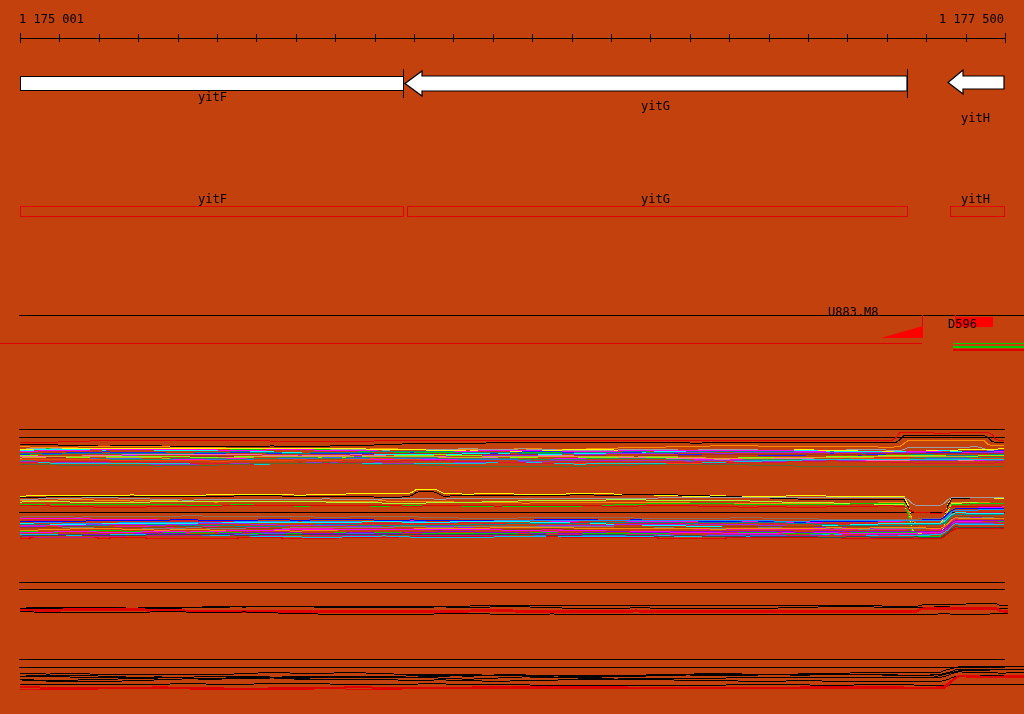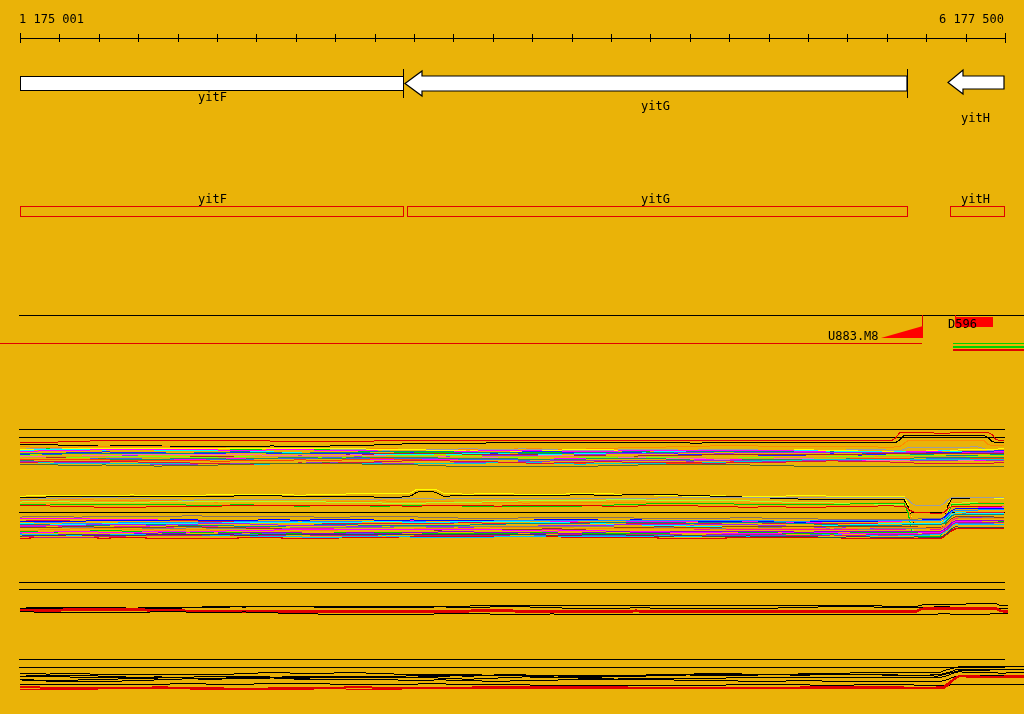--- a/index.html
+++ b/index.html
@@ -1,16 +1,16 @@
 <!DOCTYPE html>
 <html><head>
 <meta charset="utf-8">
 <style>
   html,body{margin:0;padding:0;background:#fff;}
-  #stage{position:relative;width:1024px;height:714px;background:#eab308;overflow:hidden;
+  #stage{position:relative;width:1024px;height:714px;background:#c2410c;overflow:hidden;
          font-family:"DejaVu Sans Mono",monospace;}
   #gfx{position:absolute;left:0;top:0;}
   .lbl{position:absolute;font:12px "DejaVu Sans Mono",monospace;color:#000;
        white-space:pre;line-height:13px;}
 </style>
 </head>
 <body>
 
 <div id="stage">
 
@@ -124,26 +124,26 @@
       <path d="M 20 676.5 L 24 676.5 L 28 676.5 L 32 676.5 L 36 676.5 L 40 676.5 L 44 676.5 L 48 676.5 L 52 676.5 L 56 676.5 L 60 676.5 L 64 676.5 L 68 676.5 L 72 677.5 L 76 677.5 L 80 677.5 L 84 677.5 L 88 677.5 L 92 677.5 L 96 677.5 L 100 677.5 L 104 677.5 L 108 677.5 L 112 677.5 L 116 677.5 L 120 677.5 L 124 677.5 L 128 677.5 L 132 677.5 L 136 677.5 L 140 677.5 L 144 677.5 L 148 677.5 L 152 677.5 L 156 676.5 L 160 676.5 L 164 677.5 L 168 677.5 L 172 677.5 L 176 677.5 L 180 677.5 L 184 677.5 L 188 678.5 L 192 678.5 L 196 678.5 L 200 678.5 L 204 678.5 L 208 678.5 L 212 678.5 L 216 678.5 L 220 678.5 L 224 678.5 L 228 677.5 L 232 677.5 L 236 677.5 L 240 677.5 L 244 677.5 L 248 677.5 L 252 677.5 L 256 677.5 L 260 677.5 L 264 677.5 L 268 677.5 L 272 677.5 L 276 677.5 L 280 677.5 L 284 677.5 L 288 677.5 L 292 678.5 L 296 678.5 L 300 678.5 L 304 678.5 L 308 678.5 L 312 677.5 L 316 677.5 L 320 677.5 L 324 677.5 L 328 677.5 L 332 677.5 L 336 677.5 L 340 677.5 L 344 677.5 L 348 677.5 L 352 677.5 L 356 677.5 L 360 677.5 L 364 677.5 L 368 677.5 L 372 677.5 L 376 677.5 L 380 677.5 L 384 677.5 L 388 677.5 L 392 677.5 L 396 677.5 L 400 677.5 L 404 677.5 L 408 677.5 L 412 677.5 L 416 677.5 L 420 676.5 L 424 676.5 L 428 676.5 L 432 676.5 L 436 676.5 L 440 676.5 L 444 676.5 L 448 676.5 L 452 675.5 L 456 675.5 L 460 675.5 L 464 675.5 L 468 675.5 L 472 675.5 L 476 675.5 L 480 675.5 L 484 675.5 L 488 675.5 L 492 675.5 L 496 674.5 L 500 674.5 L 504 674.5 L 508 674.5 L 512 674.5 L 516 674.5 L 520 674.5 L 524 674.5 L 528 675.5 L 532 675.5 L 536 675.5 L 540 675.5 L 544 675.5 L 548 675.5 L 552 675.5 L 556 675.5 L 560 675.5 L 564 675.5 L 568 675.5 L 572 675.5 L 576 675.5 L 580 675.5 L 584 675.5 L 588 675.5 L 592 675.5 L 596 675.5 L 600 675.5 L 604 675.5 L 608 676.5 L 612 675.5 L 616 675.5 L 620 675.5 L 624 675.5 L 628 675.5 L 632 675.5 L 636 675.5 L 640 675.5 L 644 675.5 L 648 675.5 L 652 675.5 L 656 674.5 L 660 674.5 L 664 674.5 L 668 674.5 L 672 674.5 L 676 674.5 L 680 674.5 L 684 674.5 L 688 674.5 L 692 674.5 L 696 673.5 L 700 673.5 L 704 673.5 L 708 673.5 L 712 673.5 L 716 673.5 L 720 673.5 L 724 673.5 L 728 673.5 L 732 673.5 L 736 673.5 L 740 673.5 L 744 674.5 L 748 674.5 L 752 674.5 L 756 674.5 L 760 674.5 L 764 674.5 L 768 674.5 L 772 674.5 L 776 674.5 L 780 674.5 L 784 674.5 L 788 674.5 L 792 674.5 L 796 674.5 L 800 673.5 L 804 673.5 L 808 673.5 L 812 673.5 L 816 673.5 L 820 673.5 L 824 673.5 L 828 673.5 L 832 673.5 L 836 673.5 L 840 673.5 L 844 673.5 L 848 673.5 L 852 672.5 L 856 672.5 L 860 672.5 L 864 672.5 L 868 672.5 L 872 672.5 L 876 672.5 L 880 672.5 L 884 672.5 L 888 672.5 L 892 672.5 L 896 672.5 L 900 672.5 L 904 672.5 L 908 672.5 L 912 672.5 L 916 672.5 L 920 672.5 L 924 672.5 L 928 672.5 L 932 672.5 L 936 672.5 L 940 672.5 L 944 670.5 L 948 669.5 L 952 668.5 L 956 667.5 L 960 666.5 L 964 666.5 L 968 666.5 L 972 666.5 L 976 666.5 L 980 666.5 L 984 666.5 L 988 666.5 L 992 666.5 L 996 666.5 L 1000 666.5 L 1004 666.5 L 1008 666.5 L 1012 666.5 L 1016 666.5 L 1020 666.5 L 1024 666.5" fill="none" stroke="#000000" stroke-width="1.1" shape-rendering="crispEdges"></path>
       <path d="M 20 676.5 L 24 676.5 L 28 675.5 L 32 675.5 L 36 675.5 L 40 675.5 L 44 675.5 L 48 675.5 L 52 675.5 L 56 675.5 L 60 675.5 L 64 675.5 L 68 675.5 L 72 675.5 L 76 675.5 L 80 675.5 L 84 675.5 L 88 675.5 L 92 675.5 L 96 675.5 L 100 676.5 L 104 676.5 L 108 676.5 L 112 676.5 L 116 676.5 L 120 676.5 L 124 676.5 L 128 677.5 L 132 677.5 L 136 677.5 L 140 677.5 L 144 677.5 L 148 677.5 L 152 677.5 L 156 677.5 L 160 677.5 L 164 677.5 L 168 677.5 L 172 677.5 L 176 677.5 L 180 677.5 L 184 677.5 L 188 677.5 L 192 677.5 L 196 676.5 L 200 676.5 L 204 676.5 L 208 676.5 L 212 676.5 L 216 676.5 L 220 676.5 L 224 676.5 L 228 676.5 L 232 676.5 L 236 676.5 L 240 676.5 L 244 676.5 L 248 676.5 L 252 676.5 L 256 676.5 L 260 676.5 L 264 676.5 L 268 676.5 L 272 677.5 L 276 677.5 L 280 677.5 L 284 677.5 L 288 677.5 L 292 677.5 L 296 677.5 L 300 677.5 L 304 677.5 L 308 677.5 L 312 676.5 L 316 676.5 L 320 676.5 L 324 676.5 L 328 676.5 L 332 676.5 L 336 676.5 L 340 676.5 L 344 676.5 L 348 677.5 L 352 677.5 L 356 677.5 L 360 677.5 L 364 677.5 L 368 677.5 L 372 677.5 L 376 677.5 L 380 677.5 L 384 677.5 L 388 677.5 L 392 677.5 L 396 677.5 L 400 677.5 L 404 677.5 L 408 677.5 L 412 677.5 L 416 677.5 L 420 677.5 L 424 677.5 L 428 677.5 L 432 677.5 L 436 677.5 L 440 678.5 L 444 678.5 L 448 678.5 L 452 678.5 L 456 678.5 L 460 678.5 L 464 679.5 L 468 679.5 L 472 679.5 L 476 678.5 L 480 678.5 L 484 678.5 L 488 678.5 L 492 678.5 L 496 678.5 L 500 677.5 L 504 677.5 L 508 677.5 L 512 677.5 L 516 677.5 L 520 677.5 L 524 676.5 L 528 676.5 L 532 677.5 L 536 677.5 L 540 677.5 L 544 677.5 L 548 677.5 L 552 677.5 L 556 677.5 L 560 677.5 L 564 677.5 L 568 677.5 L 572 677.5 L 576 677.5 L 580 677.5 L 584 677.5 L 588 677.5 L 592 677.5 L 596 677.5 L 600 677.5 L 604 676.5 L 608 676.5 L 612 676.5 L 616 676.5 L 620 676.5 L 624 676.5 L 628 676.5 L 632 676.5 L 636 676.5 L 640 676.5 L 644 676.5 L 648 675.5 L 652 675.5 L 656 675.5 L 660 675.5 L 664 675.5 L 668 675.5 L 672 675.5 L 676 675.5 L 680 675.5 L 684 675.5 L 688 674.5 L 692 674.5 L 696 674.5 L 700 674.5 L 704 674.5 L 708 674.5 L 712 674.5 L 716 674.5 L 720 674.5 L 724 674.5 L 728 674.5 L 732 674.5 L 736 674.5 L 740 674.5 L 744 674.5 L 748 674.5 L 752 674.5 L 756 674.5 L 760 674.5 L 764 674.5 L 768 674.5 L 772 674.5 L 776 674.5 L 780 674.5 L 784 674.5 L 788 674.5 L 792 674.5 L 796 674.5 L 800 674.5 L 804 674.5 L 808 674.5 L 812 674.5 L 816 674.5 L 820 674.5 L 824 674.5 L 828 674.5 L 832 674.5 L 836 674.5 L 840 674.5 L 844 674.5 L 848 674.5 L 852 674.5 L 856 674.5 L 860 674.5 L 864 674.5 L 868 674.5 L 872 674.5 L 876 674.5 L 880 674.5 L 884 674.5 L 888 674.5 L 892 674.5 L 896 674.5 L 900 675.5 L 904 675.5 L 908 675.5 L 912 675.5 L 916 675.5 L 920 675.5 L 924 675.5 L 928 675.5 L 932 674.5 L 936 674.5 L 940 674.5 L 944 673.5 L 948 672.5 L 952 671.5 L 956 669.5 L 960 669.5 L 964 669.5 L 968 669.5 L 972 669.5 L 976 669.5 L 980 669.5 L 984 669.5 L 988 669.5 L 992 669.5 L 996 669.5 L 1000 669.5 L 1004 669.5 L 1008 669.5 L 1012 669.5 L 1016 669.5 L 1020 669.5 L 1024 669.5" fill="none" stroke="#000000" stroke-width="1.1" shape-rendering="crispEdges"></path>
       <path d="M 20 679.5 L 24 679.5 L 28 679.5 L 32 679.5 L 36 680.5 L 40 680.5 L 44 680.5 L 48 680.5 L 52 680.5 L 56 680.5 L 60 680.5 L 64 680.5 L 68 680.5 L 72 680.5 L 76 680.5 L 80 679.5 L 84 679.5 L 88 679.5 L 92 679.5 L 96 679.5 L 100 679.5 L 104 679.5 L 108 679.5 L 112 679.5 L 116 679.5 L 120 678.5 L 124 678.5 L 128 678.5 L 132 678.5 L 136 678.5 L 140 678.5 L 144 678.5 L 148 678.5 L 152 678.5 L 156 678.5 L 160 677.5 L 164 677.5 L 168 677.5 L 172 677.5 L 176 677.5 L 180 677.5 L 184 677.5 L 188 677.5 L 192 677.5 L 196 676.5 L 200 676.5 L 204 676.5 L 208 676.5 L 212 676.5 L 216 676.5 L 220 676.5 L 224 676.5 L 228 676.5 L 232 676.5 L 236 676.5 L 240 676.5 L 244 676.5 L 248 676.5 L 252 676.5 L 256 676.5 L 260 676.5 L 264 677.5 L 268 677.5 L 272 677.5 L 276 677.5 L 280 677.5 L 284 676.5 L 288 676.5 L 292 676.5 L 296 676.5 L 300 676.5 L 304 676.5 L 308 676.5 L 312 676.5 L 316 676.5 L 320 676.5 L 324 676.5 L 328 676.5 L 332 676.5 L 336 676.5 L 340 676.5 L 344 676.5 L 348 676.5 L 352 676.5 L 356 676.5 L 360 676.5 L 364 676.5 L 368 676.5 L 372 676.5 L 376 676.5 L 380 676.5 L 384 676.5 L 388 676.5 L 392 676.5 L 396 676.5 L 400 676.5 L 404 676.5 L 408 675.5 L 412 675.5 L 416 675.5 L 420 675.5 L 424 675.5 L 428 675.5 L 432 675.5 L 436 675.5 L 440 675.5 L 444 675.5 L 448 675.5 L 452 675.5 L 456 675.5 L 460 675.5 L 464 676.5 L 468 676.5 L 472 676.5 L 476 675.5 L 480 675.5 L 484 675.5 L 488 675.5 L 492 675.5 L 496 675.5 L 500 675.5 L 504 675.5 L 508 675.5 L 512 675.5 L 516 675.5 L 520 675.5 L 524 676.5 L 528 676.5 L 532 676.5 L 536 676.5 L 540 676.5 L 544 676.5 L 548 676.5 L 552 676.5 L 556 677.5 L 560 677.5 L 564 677.5 L 568 677.5 L 572 677.5 L 576 677.5 L 580 678.5 L 584 678.5 L 588 678.5 L 592 678.5 L 596 678.5 L 600 678.5 L 604 678.5 L 608 678.5 L 612 678.5 L 616 679.5 L 620 679.5 L 624 679.5 L 628 679.5 L 632 679.5 L 636 679.5 L 640 679.5 L 644 679.5 L 648 679.5 L 652 679.5 L 656 679.5 L 660 679.5 L 664 679.5 L 668 679.5 L 672 679.5 L 676 680.5 L 680 680.5 L 684 680.5 L 688 680.5 L 692 680.5 L 696 680.5 L 700 680.5 L 704 680.5 L 708 680.5 L 712 680.5 L 716 680.5 L 720 680.5 L 724 680.5 L 728 680.5 L 732 680.5 L 736 680.5 L 740 681.5 L 744 681.5 L 748 681.5 L 752 681.5 L 756 681.5 L 760 681.5 L 764 681.5 L 768 681.5 L 772 681.5 L 776 681.5 L 780 681.5 L 784 681.5 L 788 680.5 L 792 680.5 L 796 680.5 L 800 680.5 L 804 680.5 L 808 680.5 L 812 680.5 L 816 680.5 L 820 680.5 L 824 681.5 L 828 681.5 L 832 681.5 L 836 681.5 L 840 681.5 L 844 681.5 L 848 681.5 L 852 681.5 L 856 681.5 L 860 681.5 L 864 681.5 L 868 681.5 L 872 681.5 L 876 681.5 L 880 681.5 L 884 681.5 L 888 681.5 L 892 681.5 L 896 681.5 L 900 681.5 L 904 681.5 L 908 681.5 L 912 681.5 L 916 681.5 L 920 681.5 L 924 681.5 L 928 681.5 L 932 681.5 L 936 681.5 L 940 681.5 L 944 680.5 L 948 679.5 L 952 677.5 L 956 676.5 L 960 676.5 L 964 676.5 L 968 676.5 L 972 676.5 L 976 676.5 L 980 675.5 L 984 675.5 L 988 675.5 L 992 675.5 L 996 675.5 L 1000 675.5 L 1004 675.5 L 1008 675.5 L 1012 675.5 L 1016 675.5 L 1020 675.5 L 1024 675.5" fill="none" stroke="#000000" stroke-width="1.1" shape-rendering="crispEdges"></path>
       <path d="M 20 679.5 L 24 680.5 L 28 680.5 L 32 680.5 L 36 680.5 L 40 680.5 L 44 680.5 L 48 681.5 L 52 681.5 L 56 681.5 L 60 681.5 L 64 681.5 L 68 681.5 L 72 681.5 L 76 681.5 L 80 681.5 L 84 681.5 L 88 681.5 L 92 681.5 L 96 681.5 L 100 681.5 L 104 681.5 L 108 681.5 L 112 681.5 L 116 681.5 L 120 681.5 L 124 680.5 L 128 680.5 L 132 680.5 L 136 680.5 L 140 680.5 L 144 680.5 L 148 680.5 L 152 680.5 L 156 679.5 L 160 679.5 L 164 679.5 L 168 679.5 L 172 679.5 L 176 679.5 L 180 679.5 L 184 678.5 L 188 678.5 L 192 678.5 L 196 678.5 L 200 679.5 L 204 679.5 L 208 679.5 L 212 679.5 L 216 679.5 L 220 679.5 L 224 678.5 L 228 678.5 L 232 678.5 L 236 678.5 L 240 678.5 L 244 678.5 L 248 678.5 L 252 678.5 L 256 678.5 L 260 678.5 L 264 678.5 L 268 678.5 L 272 677.5 L 276 678.5 L 280 678.5 L 284 678.5 L 288 678.5 L 292 678.5 L 296 679.5 L 300 679.5 L 304 679.5 L 308 679.5 L 312 679.5 L 316 679.5 L 320 679.5 L 324 679.5 L 328 679.5 L 332 679.5 L 336 679.5 L 340 679.5 L 344 679.5 L 348 679.5 L 352 679.5 L 356 679.5 L 360 679.5 L 364 679.5 L 368 679.5 L 372 679.5 L 376 679.5 L 380 679.5 L 384 679.5 L 388 679.5 L 392 679.5 L 396 679.5 L 400 680.5 L 404 680.5 L 408 680.5 L 412 680.5 L 416 680.5 L 420 680.5 L 424 680.5 L 428 680.5 L 432 680.5 L 436 679.5 L 440 679.5 L 444 679.5 L 448 680.5 L 452 680.5 L 456 680.5 L 460 680.5 L 464 680.5 L 468 680.5 L 472 680.5 L 476 680.5 L 480 680.5 L 484 681.5 L 488 681.5 L 492 681.5 L 496 681.5 L 500 681.5 L 504 681.5 L 508 681.5 L 512 680.5 L 516 680.5 L 520 680.5 L 524 680.5 L 528 680.5 L 532 680.5 L 536 680.5 L 540 680.5 L 544 680.5 L 548 680.5 L 552 680.5 L 556 680.5 L 560 679.5 L 564 679.5 L 568 679.5 L 572 679.5 L 576 679.5 L 580 679.5 L 584 679.5 L 588 679.5 L 592 679.5 L 596 679.5 L 600 679.5 L 604 679.5 L 608 679.5 L 612 679.5 L 616 679.5 L 620 678.5 L 624 678.5 L 628 678.5 L 632 678.5 L 636 678.5 L 640 678.5 L 644 678.5 L 648 678.5 L 652 678.5 L 656 678.5 L 660 678.5 L 664 678.5 L 668 678.5 L 672 678.5 L 676 678.5 L 680 678.5 L 684 678.5 L 688 678.5 L 692 678.5 L 696 678.5 L 700 678.5 L 704 678.5 L 708 678.5 L 712 678.5 L 716 678.5 L 720 678.5 L 724 678.5 L 728 677.5 L 732 677.5 L 736 677.5 L 740 677.5 L 744 677.5 L 748 677.5 L 752 677.5 L 756 677.5 L 760 677.5 L 764 677.5 L 768 677.5 L 772 677.5 L 776 677.5 L 780 677.5 L 784 677.5 L 788 677.5 L 792 677.5 L 796 677.5 L 800 677.5 L 804 677.5 L 808 677.5 L 812 677.5 L 816 677.5 L 820 677.5 L 824 677.5 L 828 677.5 L 832 677.5 L 836 677.5 L 840 677.5 L 844 677.5 L 848 677.5 L 852 677.5 L 856 677.5 L 860 677.5 L 864 677.5 L 868 677.5 L 872 677.5 L 876 677.5 L 880 677.5 L 884 677.5 L 888 677.5 L 892 677.5 L 896 677.5 L 900 677.5 L 904 677.5 L 908 677.5 L 912 677.5 L 916 677.5 L 920 677.5 L 924 677.5 L 928 677.5 L 932 677.5 L 936 677.5 L 940 677.5 L 944 676.5 L 948 675.5 L 952 673.5 L 956 672.5 L 960 671.5 L 964 672.5 L 968 672.5 L 972 672.5 L 976 672.5 L 980 672.5 L 984 672.5 L 988 672.5 L 992 672.5 L 996 672.5 L 1000 673.5 L 1004 673.5 L 1008 672.5 L 1012 672.5 L 1016 672.5 L 1020 672.5 L 1024 672.5" fill="none" stroke="#000000" stroke-width="1.1" shape-rendering="crispEdges"></path>
       <path d="M 20 684.5 L 24 684.5 L 28 684.5 L 32 684.5 L 36 684.5 L 40 684.5 L 44 684.5 L 48 684.5 L 52 684.5 L 56 684.5 L 60 684.5 L 64 684.5 L 68 684.5 L 72 684.5 L 76 684.5 L 80 684.5 L 84 684.5 L 88 684.5 L 92 684.5 L 96 684.5 L 100 684.5 L 104 684.5 L 108 684.5 L 112 684.5 L 116 684.5 L 120 684.5 L 124 684.5 L 128 684.5 L 132 684.5 L 136 684.5 L 140 684.5 L 144 684.5 L 148 684.5 L 152 684.5 L 156 684.5 L 160 684.5 L 164 684.5 L 168 684.5 L 172 683.5 L 176 683.5 L 180 683.5 L 184 683.5 L 188 683.5 L 192 683.5 L 196 683.5 L 200 683.5 L 204 683.5 L 208 684.5 L 212 684.5 L 216 684.5 L 220 684.5 L 224 684.5 L 228 684.5 L 232 684.5 L 236 684.5 L 240 684.5 L 244 684.5 L 248 684.5 L 252 684.5 L 256 683.5 L 260 683.5 L 264 683.5 L 268 683.5 L 272 683.5 L 276 683.5 L 280 683.5 L 284 683.5 L 288 683.5 L 292 683.5 L 296 683.5 L 300 683.5 L 304 683.5 L 308 683.5 L 312 683.5 L 316 683.5 L 320 683.5 L 324 683.5 L 328 683.5 L 332 684.5 L 336 684.5 L 340 684.5 L 344 684.5 L 348 684.5 L 352 684.5 L 356 684.5 L 360 684.5 L 364 684.5 L 368 684.5 L 372 684.5 L 376 684.5 L 380 684.5 L 384 684.5 L 388 684.5 L 392 684.5 L 396 684.5 L 400 684.5 L 404 684.5 L 408 684.5 L 412 684.5 L 416 684.5 L 420 683.5 L 424 683.5 L 428 683.5 L 432 683.5 L 436 683.5 L 440 683.5 L 444 683.5 L 448 684.5 L 452 684.5 L 456 684.5 L 460 684.5 L 464 684.5 L 468 684.5 L 472 684.5 L 476 684.5 L 480 684.5 L 484 684.5 L 488 684.5 L 492 684.5 L 496 684.5 L 500 684.5 L 504 684.5 L 508 684.5 L 512 684.5 L 516 684.5 L 520 684.5 L 524 684.5 L 528 684.5 L 532 685.5 L 536 685.5 L 540 685.5 L 544 685.5 L 548 685.5 L 552 685.5 L 556 685.5 L 560 685.5 L 564 685.5 L 568 685.5 L 572 685.5 L 576 685.5 L 580 685.5 L 584 685.5 L 588 685.5 L 592 685.5 L 596 685.5 L 600 685.5 L 604 685.5 L 608 685.5 L 612 685.5 L 616 685.5 L 620 685.5 L 624 685.5 L 628 685.5 L 632 685.5 L 636 685.5 L 640 685.5 L 644 685.5 L 648 685.5 L 652 685.5 L 656 685.5 L 660 685.5 L 664 685.5 L 668 685.5 L 672 685.5 L 676 685.5 L 680 685.5 L 684 685.5 L 688 685.5 L 692 685.5 L 696 685.5 L 700 685.5 L 704 685.5 L 708 685.5 L 712 685.5 L 716 685.5 L 720 685.5 L 724 685.5 L 728 684.5 L 732 684.5 L 736 684.5 L 740 684.5 L 744 684.5 L 748 684.5 L 752 684.5 L 756 684.5 L 760 684.5 L 764 684.5 L 768 684.5 L 772 684.5 L 776 684.5 L 780 684.5 L 784 684.5 L 788 684.5 L 792 684.5 L 796 684.5 L 800 684.5 L 804 684.5 L 808 684.5 L 812 685.5 L 816 685.5 L 820 685.5 L 824 685.5 L 828 685.5 L 832 685.5 L 836 685.5 L 840 685.5 L 844 685.5 L 848 685.5 L 852 685.5 L 856 684.5 L 860 684.5 L 864 684.5 L 868 684.5 L 872 684.5 L 876 684.5 L 880 684.5 L 884 684.5 L 888 684.5 L 892 684.5 L 896 684.5 L 900 684.5 L 904 684.5 L 908 684.5 L 912 684.5 L 916 685.5 L 920 685.5 L 924 685.5 L 928 685.5 L 932 685.5 L 936 685.5 L 940 685.5 L 944 685.5 L 948 685.5 L 952 684.5 L 956 684.5 L 960 684.5 L 964 684.5 L 968 684.5 L 972 684.5 L 976 684.5 L 980 684.5 L 984 684.5 L 988 684.5 L 992 684.5 L 996 684.5 L 1000 684.5 L 1004 684.5 L 1008 684.5 L 1012 684.5 L 1016 684.5 L 1020 684.5 L 1024 684.5" fill="none" stroke="#000000" stroke-width="1.1" shape-rendering="crispEdges"></path>
       <path d="M 20 686.5 L 24 686.5 L 28 686.5 L 32 686.5 L 36 686.5 L 40 687.5 L 44 687.5 L 48 687.5 L 52 687.5 L 56 687.5 L 60 687.5 L 64 687.5 L 68 687.5 L 72 687.5 L 76 687.5 L 80 687.5 L 84 687.5 L 88 687.5 L 92 687.5 L 96 687.5 L 100 687.5 L 104 687.5 L 108 687.5 L 112 687.5 L 116 687.5 L 120 687.5 L 124 687.5 L 128 687.5 L 132 687.5 L 136 687.5 L 140 687.5 L 144 687.5 L 148 687.5 L 152 687.5 L 156 686.5 L 160 686.5 L 164 686.5 L 168 687.5 L 172 687.5 L 176 687.5 L 180 687.5 L 184 687.5 L 188 687.5 L 192 687.5 L 196 687.5 L 200 687.5 L 204 687.5 L 208 687.5 L 212 687.5 L 216 687.5 L 220 687.5 L 224 688.5 L 228 688.5 L 232 688.5 L 236 688.5 L 240 688.5 L 244 688.5 L 248 688.5 L 252 688.5 L 256 688.5 L 260 688.5 L 264 688.5 L 268 688.5 L 272 687.5 L 276 687.5 L 280 687.5 L 284 687.5 L 288 687.5 L 292 687.5 L 296 687.5 L 300 687.5 L 304 687.5 L 308 687.5 L 312 687.5 L 316 687.5 L 320 687.5 L 324 687.5 L 328 687.5 L 332 687.5 L 336 687.5 L 340 687.5 L 344 687.5 L 348 686.5 L 352 686.5 L 356 686.5 L 360 686.5 L 364 686.5 L 368 686.5 L 372 687.5 L 376 687.5 L 380 687.5 L 384 687.5 L 388 687.5 L 392 687.5 L 396 687.5 L 400 687.5 L 404 687.5 L 408 687.5 L 412 687.5 L 416 687.5 L 420 687.5 L 424 687.5 L 428 687.5 L 432 687.5 L 436 687.5 L 440 687.5 L 444 687.5 L 448 687.5 L 452 687.5 L 456 687.5 L 460 687.5 L 464 687.5 L 468 687.5 L 472 687.5 L 476 686.5 L 480 686.5 L 484 686.5 L 488 686.5 L 492 686.5 L 496 686.5 L 500 686.5 L 504 686.5 L 508 686.5 L 512 686.5 L 516 686.5 L 520 686.5 L 524 686.5 L 528 686.5 L 532 686.5 L 536 686.5 L 540 686.5 L 544 686.5 L 548 686.5 L 552 686.5 L 556 686.5 L 560 686.5 L 564 686.5 L 568 686.5 L 572 686.5 L 576 686.5 L 580 686.5 L 584 686.5 L 588 686.5 L 592 686.5 L 596 686.5 L 600 686.5 L 604 686.5 L 608 686.5 L 612 686.5 L 616 686.5 L 620 686.5 L 624 686.5 L 628 687.5 L 632 687.5 L 636 687.5 L 640 687.5 L 644 687.5 L 648 687.5 L 652 687.5 L 656 687.5 L 660 687.5 L 664 687.5 L 668 687.5 L 672 687.5 L 676 687.5 L 680 687.5 L 684 687.5 L 688 687.5 L 692 687.5 L 696 687.5 L 700 687.5 L 704 687.5 L 708 687.5 L 712 687.5 L 716 687.5 L 720 687.5 L 724 687.5 L 728 687.5 L 732 687.5 L 736 687.5 L 740 687.5 L 744 687.5 L 748 687.5 L 752 687.5 L 756 687.5 L 760 687.5 L 764 687.5 L 768 687.5 L 772 687.5 L 776 687.5 L 780 687.5 L 784 687.5 L 788 687.5 L 792 687.5 L 796 687.5 L 800 687.5 L 804 686.5 L 808 686.5 L 812 686.5 L 816 686.5 L 820 686.5 L 824 686.5 L 828 686.5 L 832 686.5 L 836 686.5 L 840 686.5 L 844 686.5 L 848 686.5 L 852 686.5 L 856 686.5 L 860 686.5 L 864 686.5 L 868 686.5 L 872 686.5 L 876 686.5 L 880 686.5 L 884 686.5 L 888 686.5 L 892 686.5 L 896 686.5 L 900 686.5 L 904 687.5 L 908 687.5 L 912 687.5 L 916 687.5 L 920 687.5 L 924 687.5 L 928 687.5 L 932 687.5 L 936 687.5 L 940 686.5 L 944 686.5 L 948 683.5 L 952 680.5 L 956 677.5 L 960 675.5 L 964 675.5 L 968 675.5 L 972 675.5 L 976 675.5 L 980 676.5 L 984 676.5 L 988 676.5 L 992 676.5 L 996 676.5 L 1000 676.5 L 1004 676.5 L 1008 675.5 L 1012 675.5 L 1016 675.5 L 1020 675.5 L 1024 675.5" fill="none" stroke="#e10000" stroke-width="2" shape-rendering="crispEdges"></path>
       <path d="M 20 689.5 L 24 689.5 L 28 689.5 L 32 689.5 L 36 689.5 L 40 689.5 L 44 689.5 L 48 689.5 L 52 689.5 L 56 689.5 L 60 689.5 L 64 689.5 L 68 689.5 L 72 689.5 L 76 689.5 L 80 689.5 L 84 689.5 L 88 689.5 L 92 689.5 L 96 689.5 L 100 688.5 L 104 688.5 L 108 688.5 L 112 688.5 L 116 688.5 L 120 688.5 L 124 688.5 L 128 688.5 L 132 688.5 L 136 688.5 L 140 688.5 L 144 688.5 L 148 688.5 L 152 688.5 L 156 688.5 L 160 688.5 L 164 688.5 L 168 688.5 L 172 688.5 L 176 688.5 L 180 688.5 L 184 688.5 L 188 688.5 L 192 689.5 L 196 689.5 L 200 689.5 L 204 689.5 L 208 689.5 L 212 689.5 L 216 689.5 L 220 689.5 L 224 689.5 L 228 689.5 L 232 689.5 L 236 689.5 L 240 689.5 L 244 689.5 L 248 689.5 L 252 689.5 L 256 689.5 L 260 689.5 L 264 689.5 L 268 689.5 L 272 689.5 L 276 689.5 L 280 689.5 L 284 689.5 L 288 689.5 L 292 689.5 L 296 689.5 L 300 689.5 L 304 689.5 L 308 689.5 L 312 689.5 L 316 688.5 L 320 688.5 L 324 688.5 L 328 688.5 L 332 688.5 L 336 688.5 L 340 688.5 L 344 688.5 L 348 689.5 L 352 689.5 L 356 689.5 L 360 689.5 L 364 689.5 L 368 689.5 L 372 689.5 L 376 689.5 L 380 689.5 L 384 689.5 L 388 689.5 L 392 689.5 L 396 689.5 L 400 689.5 L 404 688.5 L 408 688.5 L 412 688.5 L 416 688.5 L 420 688.5 L 424 688.5 L 428 688.5 L 432 688.5 L 436 688.5 L 440 688.5 L 444 688.5 L 448 688.5 L 452 688.5 L 456 688.5 L 460 688.5 L 464 688.5 L 468 688.5 L 472 688.5 L 476 688.5 L 480 688.5 L 484 688.5 L 488 688.5 L 492 688.5 L 496 688.5 L 500 688.5 L 504 688.5 L 508 688.5 L 512 688.5 L 516 688.5 L 520 688.5 L 524 688.5 L 528 688.5 L 532 688.5 L 536 688.5 L 540 688.5 L 544 688.5 L 548 688.5 L 552 688.5 L 556 688.5 L 560 688.5 L 564 688.5 L 568 688.5 L 572 688.5 L 576 688.5 L 580 688.5 L 584 688.5 L 588 688.5 L 592 688.5 L 596 688.5 L 600 688.5 L 604 688.5 L 608 688.5 L 612 688.5 L 616 688.5 L 620 688.5 L 624 688.5 L 628 688.5 L 632 688.5 L 636 688.5 L 640 688.5 L 644 688.5 L 648 688.5 L 652 688.5 L 656 688.5 L 660 688.5 L 664 688.5 L 668 688.5 L 672 688.5 L 676 688.5 L 680 688.5 L 684 688.5 L 688 688.5 L 692 688.5 L 696 688.5 L 700 688.5 L 704 688.5 L 708 688.5 L 712 688.5 L 716 688.5 L 720 688.5 L 724 688.5 L 728 688.5 L 732 688.5 L 736 688.5 L 740 688.5 L 744 688.5 L 748 688.5 L 752 688.5 L 756 688.5 L 760 688.5 L 764 688.5 L 768 688.5 L 772 688.5 L 776 688.5 L 780 688.5 L 784 688.5 L 788 688.5 L 792 688.5 L 796 688.5 L 800 688.5 L 804 688.5 L 808 688.5 L 812 688.5 L 816 688.5 L 820 688.5 L 824 688.5 L 828 688.5 L 832 688.5 L 836 688.5 L 840 688.5 L 844 688.5 L 848 688.5 L 852 688.5 L 856 688.5 L 860 688.5 L 864 688.5 L 868 688.5 L 872 688.5 L 876 688.5 L 880 688.5 L 884 688.5 L 888 688.5 L 892 688.5 L 896 688.5 L 900 688.5 L 904 688.5 L 908 688.5 L 912 688.5 L 916 688.5 L 920 688.5 L 924 688.5 L 928 688.5 L 932 688.5 L 936 688.5 L 940 688.5 L 944 688.5 L 948 685.5 L 952 681.5 L 956 678.5 L 960 676.5 L 964 676.5 L 968 677.5 L 972 677.5 L 976 677.5 L 980 677.5 L 984 677.5 L 988 677.5 L 992 677.5 L 996 677.5 L 1000 677.5 L 1004 677.5 L 1008 677.5 L 1012 677.5 L 1016 677.5 L 1020 677.5 L 1024 677.5" fill="none" stroke="#e10000" stroke-width="1.1" shape-rendering="crispEdges"></path>
     </svg>
 
   <div class="lbl" style="left:19px;top:13px">1 175 001</div>
-  <div class="lbl" style="left:939px;top:13px">6 177 500</div>
+  <div class="lbl" style="left:939px;top:13px">1 177 500</div>
 
   <div class="lbl" style="left:198px;top:91px">yitF</div>
   <div class="lbl" style="left:641px;top:100px">yitG</div>
   <div class="lbl" style="left:961px;top:112px">yitH</div>
 
   <div class="lbl" style="left:198px;top:193px">yitF</div>
   <div class="lbl" style="left:641px;top:193px">yitG</div>
   <div class="lbl" style="left:961px;top:193px">yitH</div>
 
-  <div class="lbl" style="left:828px;top:330px">U883.M8</div>
+  <div class="lbl" style="left:828px;top:306px">U883.M8</div>
   <div class="lbl" style="left:948px;top:318px">D596</div>
 
 </div>
 
 </body></html>

